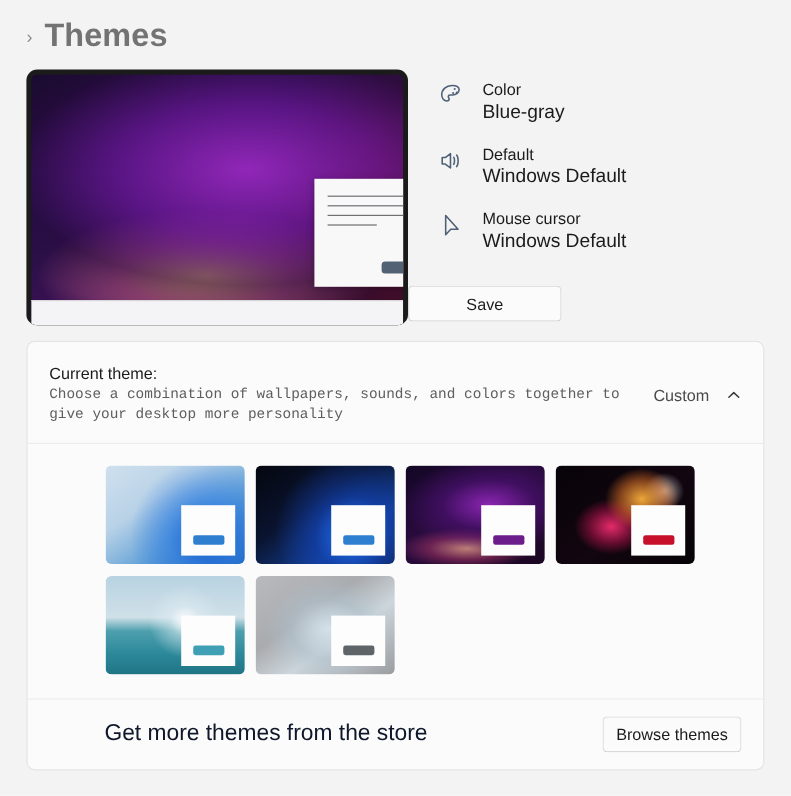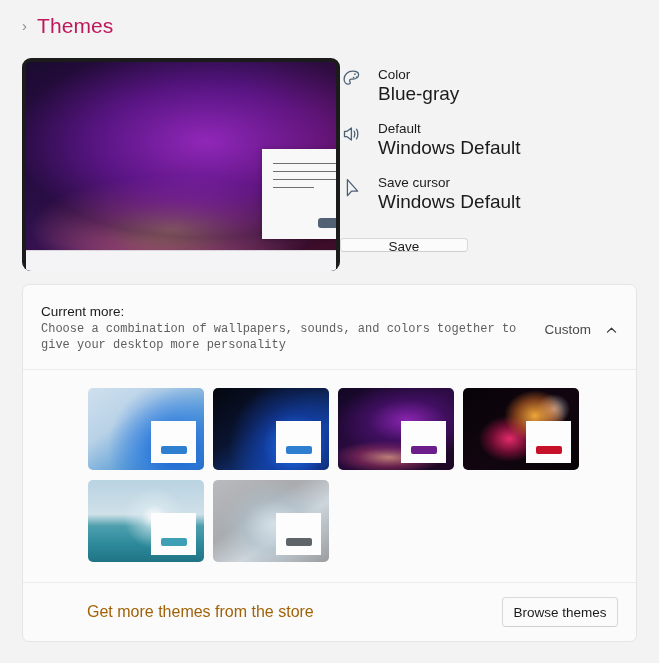--- a/index.html
+++ b/index.html
@@ -11,21 +11,21 @@
     overflow: hidden;
   }
 
   
   .breadcrumb {
     position: absolute; left: 22px; top: 14px;
     display: flex; align-items: baseline; gap: 10px;
   }
   .crumb-parent { font-size: 23px; color: #6d6d6d; font-weight: 400; letter-spacing: .1px; }
   .crumb-sep { font-size: 15px; color: #8a8a8a; position: relative; top: -2px; }
-  .crumb-current { font-size: 21px; color: #be185d; font-weight: 400; letter-spacing: .1px; }
+  .crumb-current { font-size: 27px; color: #737373; font-weight: 700; letter-spacing: .1px; }
 
   
   .preview-wrap {
     position: absolute; left: 22px; top: 58px;
     width: 318px; height: 213px;
   }
   .monitor {
     position: absolute; inset: 0;
     background: #1b1b1b;
     border-radius: 9px;
@@ -82,34 +82,35 @@
     background: #526274;
   }
 
   
   .settings-col {
     position: absolute; left: 340px; top: 64px; width: 300px;
   }
   .setting-row {
     display: flex; align-items: flex-start; gap: 12px;
     height: 54px;
+    padding-left: 24px;
   }
   .setting-icon {
     width: 26px; height: 26px; flex: 0 0 26px;
     display: flex; align-items: center; justify-content: center;
     margin-top: 3px;
   }
   .setting-icon svg { display: block; }
   .setting-texts { display: flex; flex-direction: column; gap: 1px; padding-top: 2px; }
   .setting-title { font-size: 13.5px; color: #1b1b1b; line-height: 18px; }
-  .setting-value { font-size: 19px; color: #1b1b1b; line-height: 18px; }
+  .setting-value { font-size: 16px; color: #1b1b1b; line-height: 18px; }
 
   .save-button {
     position: absolute; left: 340px; top: 238px;
-    width: 128px; height: 14px;
+    width: 128px; height: 30px;
     background: #fbfbfb;
     border: 1px solid #d9d9d9;
     border-bottom-color: #cfcfcf;
     border-radius: 4px;
     font-family: "Liberation Sans", sans-serif;
     font-size: 13.5px; color: #1b1b1b;
     cursor: default;
   }
 
   
@@ -191,21 +192,21 @@
     background:
       radial-gradient(ellipse 58% 66% at 52% 54%, rgba(213,226,234,.95) 0%, rgba(176,194,206,.55) 45%, rgba(150,152,155,0) 80%),
       linear-gradient(145deg, #b9babd 0%, #a9abae 38%, #cdd6dc 62%, #9a9c9f 100%);
   }
 
   
   .store-row {
     display: flex; align-items: center; justify-content: space-between;
     padding: 14px 18px 14px 64px;
   }
-  .store-text { font-size: 16px; color: #a16207; }
+  .store-text { font-size: 19px; color: #0f172a; }
   .browse-button {
     width: 116px; height: 30px;
     background: #fbfbfb;
     border: 1px solid #d9d9d9;
     border-bottom-color: #cfcfcf;
     border-radius: 4px;
     font-family: "Liberation Sans", sans-serif;
     font-size: 13.5px; color: #1b1b1b;
     cursor: default;
   }
@@ -268,33 +269,33 @@
     </span>
   </div>
 
   <div class="setting-row">
     <span class="setting-icon">
       <svg width="24" height="24" viewBox="0 0 24 24" fill="none" stroke="#4e6076" stroke-width="1.3" stroke-linejoin="round">
         <path d="M6.4 3.6v16.1l4.2-4.6h6.1z"></path>
       </svg>
     </span>
     <span class="setting-texts">
-      <span class="setting-title">Save cursor</span>
+      <span class="setting-title">Mouse cursor</span>
       <span class="setting-value">Windows Default</span>
     </span>
   </div>
 </div>
 
 <button class="save-button">Save</button>
 
 <div class="card">
 
   <div class="card-head">
     <div class="card-head-texts">
-      <div class="card-title">Current more:</div>
+      <div class="card-title">Current theme:</div>
       <div class="card-desc">Choose a combination of wallpapers, sounds, and colors together to give your desktop more personality</div>
     </div>
     <div class="card-head-right">
       <span class="card-head-value">Custom</span>
       <span class="chevron">
         <svg width="13" height="13" viewBox="0 0 13 13" fill="none" stroke="#3a3a3a" stroke-width="1.25" stroke-linecap="round" stroke-linejoin="round">
           <path d="M2.4 8.1L6.5 4.2l4.1 3.9"></path>
         </svg>
       </span>
     </div>

